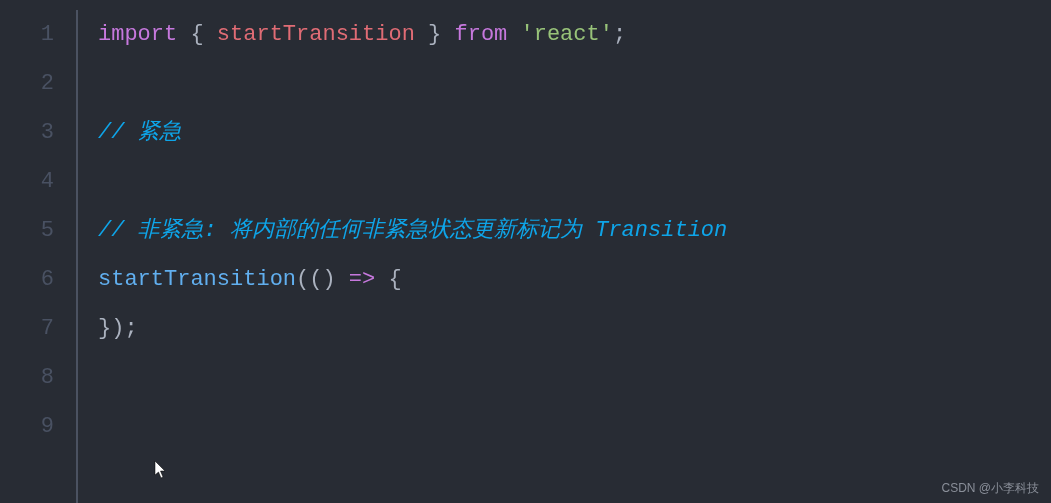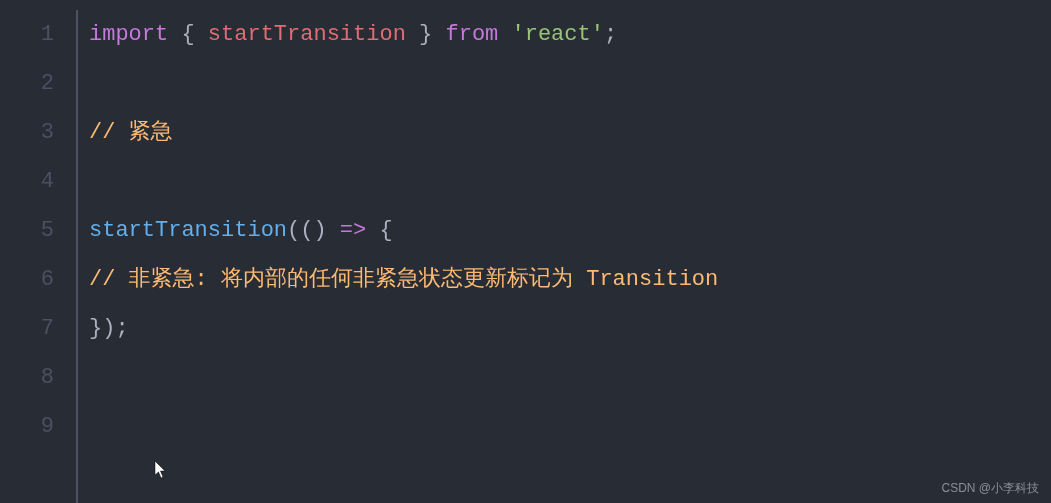--- a/index.html
+++ b/index.html
@@ -23,35 +23,35 @@
     padding-right: 22px;
     color: #495162;
     user-select: none;
     border-right: 2px solid #4b5261;
   }
   .gutter div {
     height: 49px;
     line-height: 49px;
   }
   .code {
-    padding-left: 11px;
+    padding-left: 20px;
     flex: 1;
   }
   .line {
     height: 49px;
     line-height: 49px;
     white-space: pre;
   }
   .kw { color: #c678dd; }
   .punct { color: #abb2bf; }
   .ident { color: #e06c75; }
   .fn { color: #61afef; }
   .arg { color: #abb2bf; }
   .str { color: #98c379; }
-  .cmt { color: #fdba74; }
+  .cmt { color: #0ea5e9; font-style: italic; }
   .arrow { color: #c678dd; }
   .watermark {
     position: absolute;
     bottom: 6px;
     right: 12px;
     color: #8a8f99;
     font-size: 12px;
     font-family: sans-serif;
   }
   .cursor {
@@ -76,22 +76,22 @@
     <div>6</div>
     <div>7</div>
     <div>8</div>
     <div>9</div>
   </div>
   <div class="code">
     <div class="line"><span class="kw">import</span><span class="punct"> { </span><span class="ident">startTransition</span><span class="punct"> } </span><span class="kw">from</span><span> </span><span class="str">'react'</span><span class="punct">;</span></div>
     <div class="line"></div>
     <div class="line"><span class="cmt">// 紧急</span></div>
     <div class="line"></div>
+    <div class="line"><span class="cmt">// 非紧急: 将内部的任何非紧急状态更新标记为 Transition</span></div>
     <div class="line"><span class="fn">startTransition</span><span class="punct">(</span><span class="punct">(</span><span class="punct">)</span><span class="arrow"> =&gt; </span><span class="punct">{</span></div>
-    <div class="line"><span class="cmt">// 非紧急: 将内部的任何非紧急状态更新标记为 Transition</span></div>
     <div class="line"><span class="punct">})</span><span class="punct">;</span></div>
   </div>
 </div>
 
 <div class="cursor">
   <svg width="14" height="20" viewBox="0 0 14 20">
     <path d="M1 1 L1 15 L4.5 12 L7 18 L9 17 L6.5 11 L11 11 Z" fill="#ffffff" stroke="#000" stroke-width="0.5"></path>
   </svg>
 </div>
 

